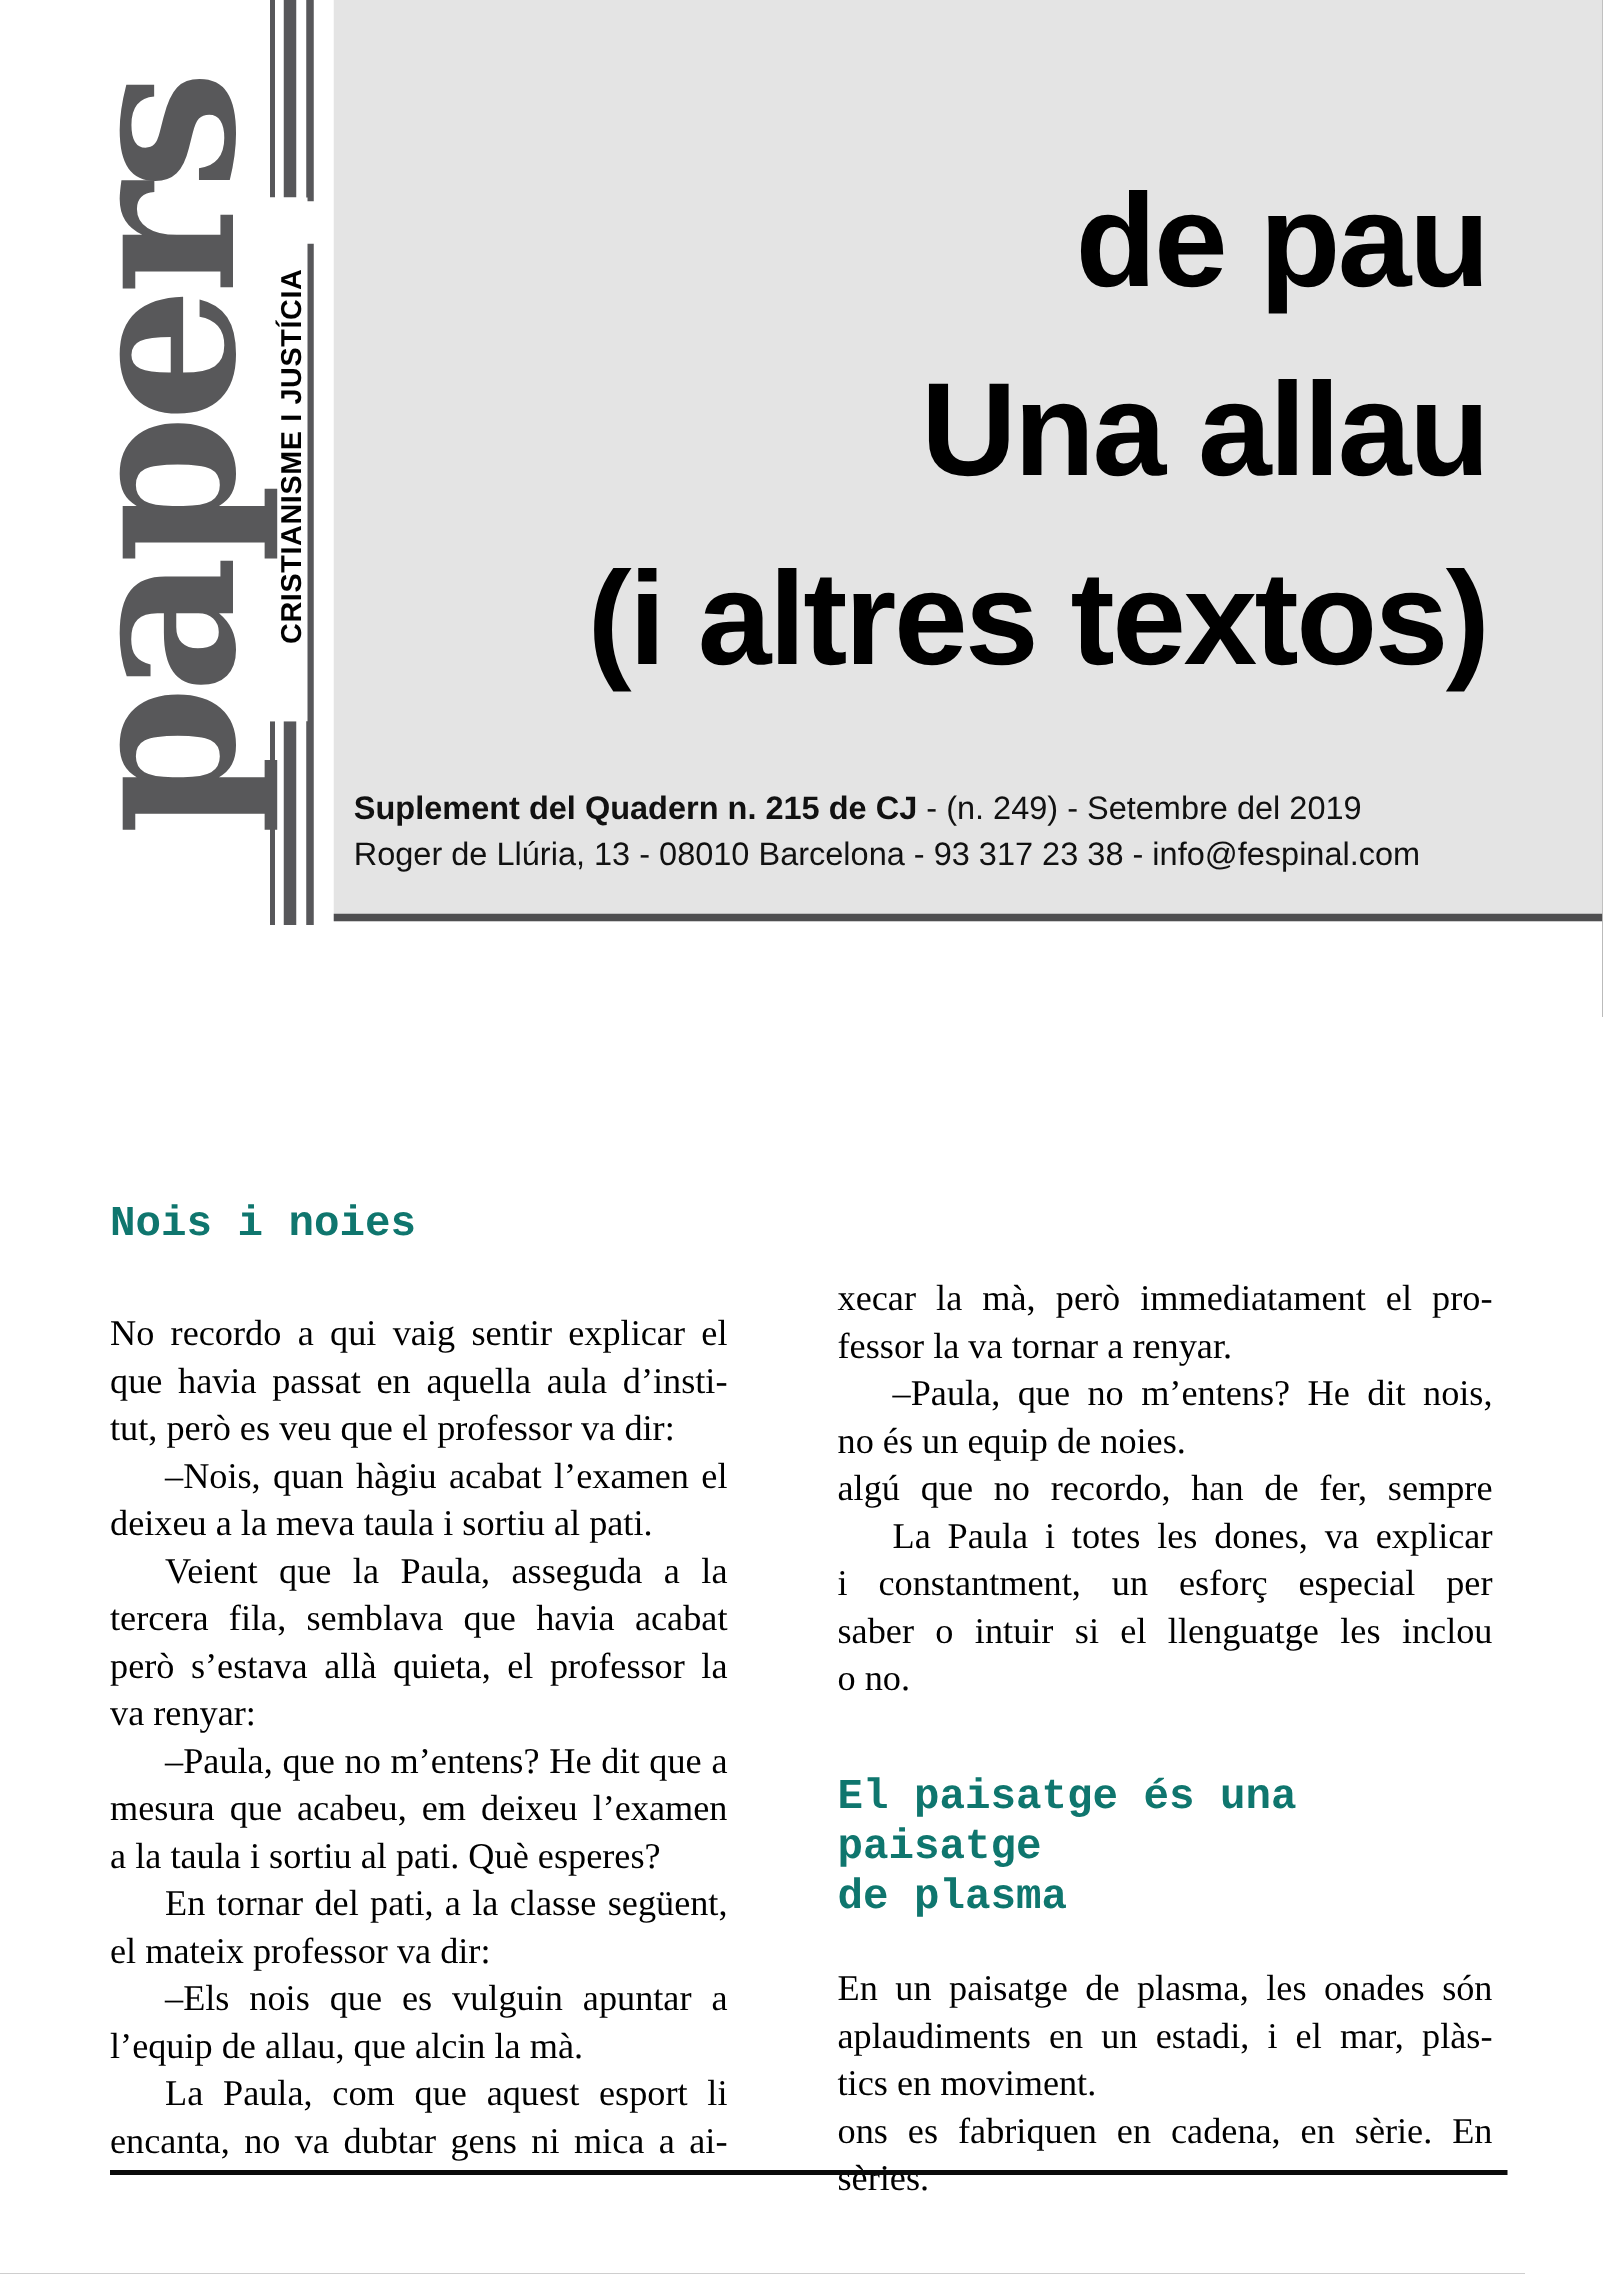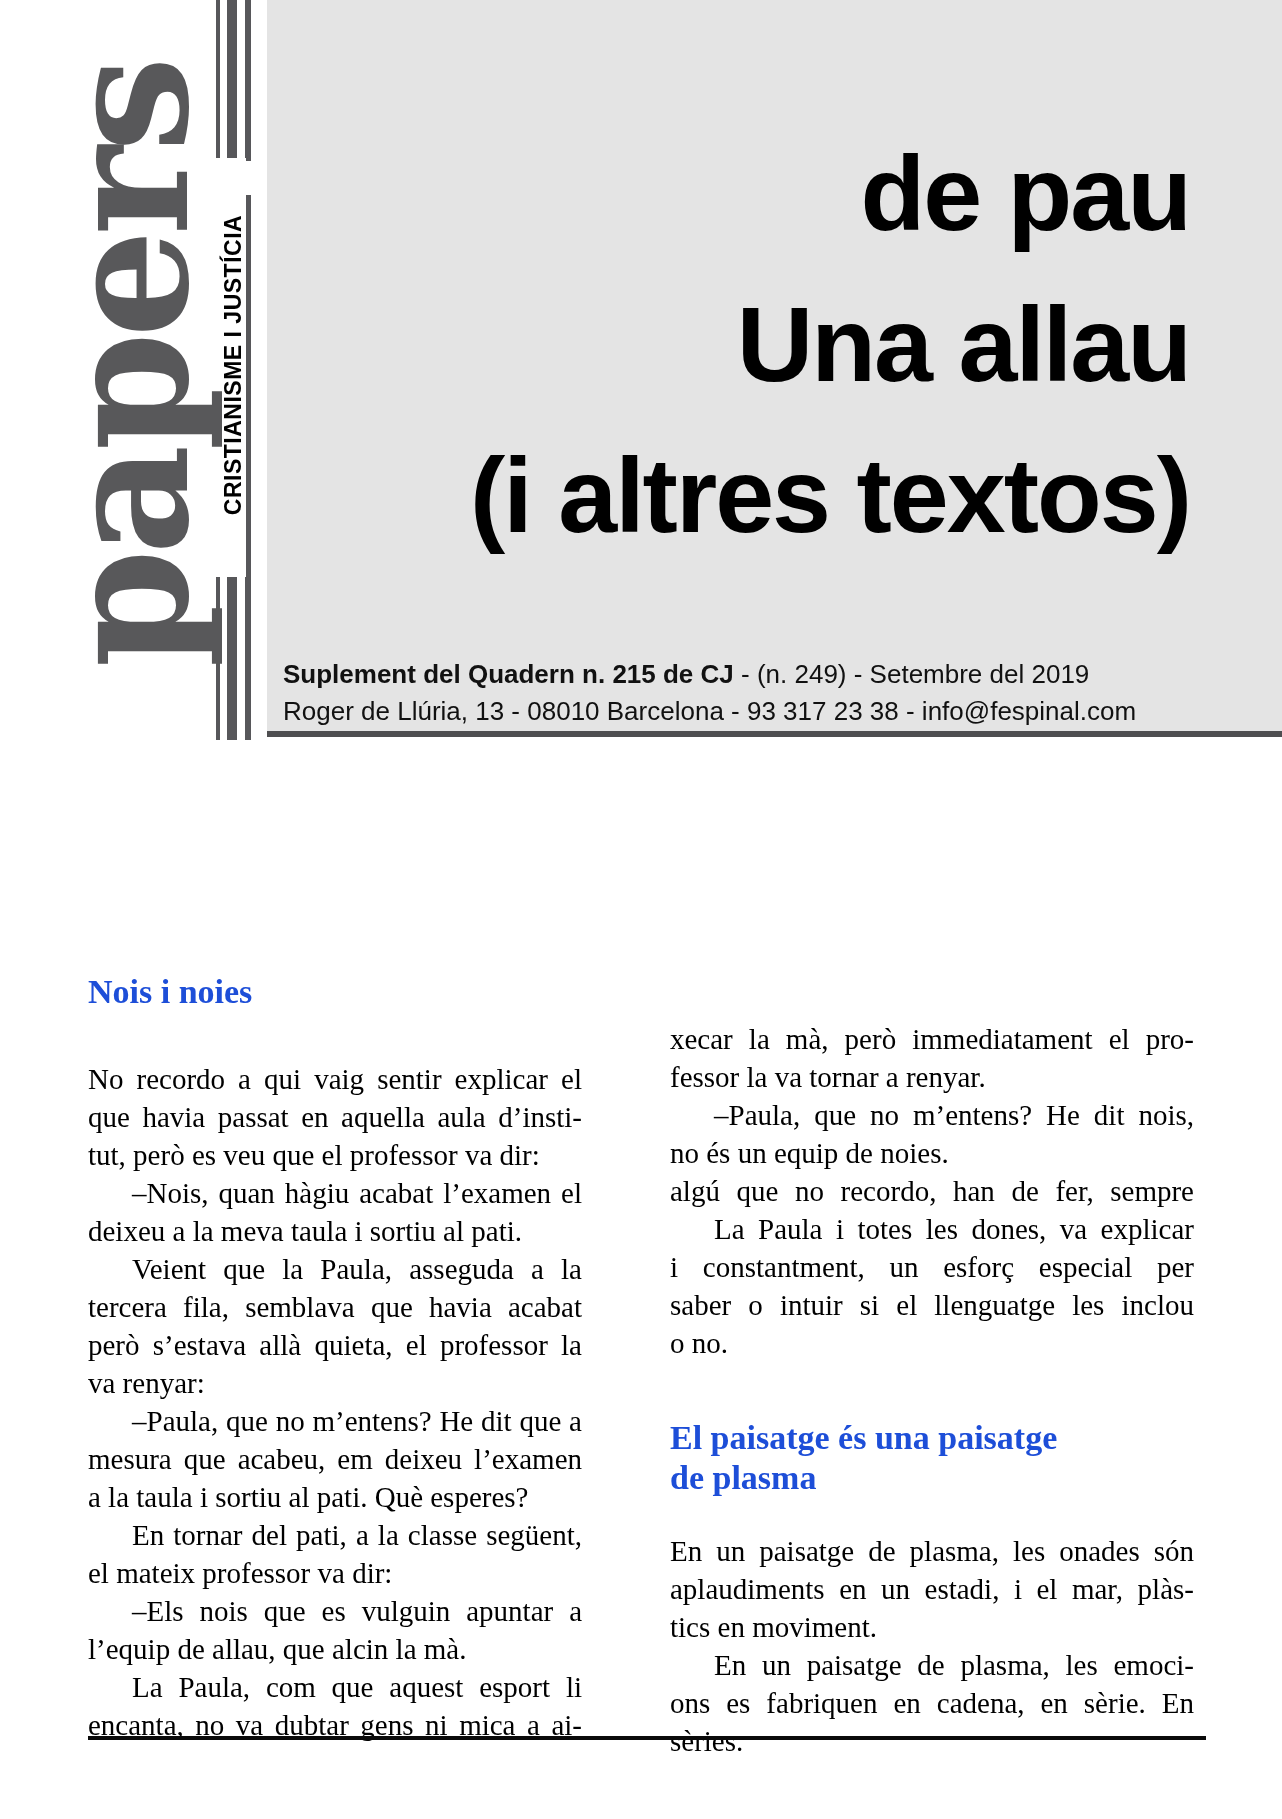--- a/index.html
+++ b/index.html
@@ -22,21 +22,21 @@
     text-align:right;
     font-family:"Liberation Sans", sans-serif;
     font-weight:bold;
     font-size:106px;
     line-height:151px;
     letter-spacing:-2px;
     color:#000;
   }
   
   .info-block{
-    position:absolute;left:283px;top:656px;width:940px;
+    position:absolute;left:283px;top:628px;width:940px;
     font-size:26px;line-height:37px;color:#111;
   }
   .info-block .b{font-weight:bold;}
   
   .logo{
     position:absolute;left:127px;top:365px;
     transform:translate(-50%,-50%) rotate(-90deg);
     font-family:"DejaVu Serif","Liberation Serif",serif;
     font-weight:bold;
     font-size:170px;
@@ -69,26 +69,26 @@
   .col{
     position:absolute;
     font-family:"Liberation Serif","DejaVu Serif",serif;
     font-size:29px;
     line-height:38px;
     color:#000;
   }
   .col-left{left:88px;top:956px;width:494px;}
   .col-right{left:670px;top:1020px;width:524px;}
   .col-heading{
-    font-family:Liberation Serif, serif;
+    font-family:Liberation Mono, monospace;
     font-weight:bold;
     font-size:34px;
     line-height:40px;
-    margin:16px 0 48px 0;
-    color:#1d4ed8;
+    margin:4px 0 48px 0;
+    color:#0f766e;
   }
   .para + .col-heading{margin-top:56px;margin-bottom:34px;}
   .para{margin:0;}
   .ln{text-align:justify;text-align-last:justify;white-space:normal;}
   .ln.last{text-align-last:left;}
   .ln.ind{text-indent:44px;}
   
   .bottom-rule{
     position:absolute;left:88px;top:1736px;width:1118px;height:4px;
     background:#0a0a0a;
@@ -180,21 +180,20 @@
       <div class="col-heading">
         <div>El paisatge és una paisatge</div>
         <div>de plasma</div>
       </div>
       <div class="para">
         <div class="ln">En un paisatge de plasma, les onades són</div>
         <div class="ln">aplaudiments en un estadi, i el mar, plàs-</div>
         <div class="ln last">tics en moviment.</div>
       </div>
       <div class="para">
-        <div class="ln ind">En un paisatge de plasma, les emoci-</div>
         <div class="ln">ons es fabriquen en cadena, en sèrie. En</div>
         <div class="ln last">sèries.</div>
       </div>
     </div>
 
   <div class="bottom-rule"></div>
 
 </div>
 
 </body></html>

